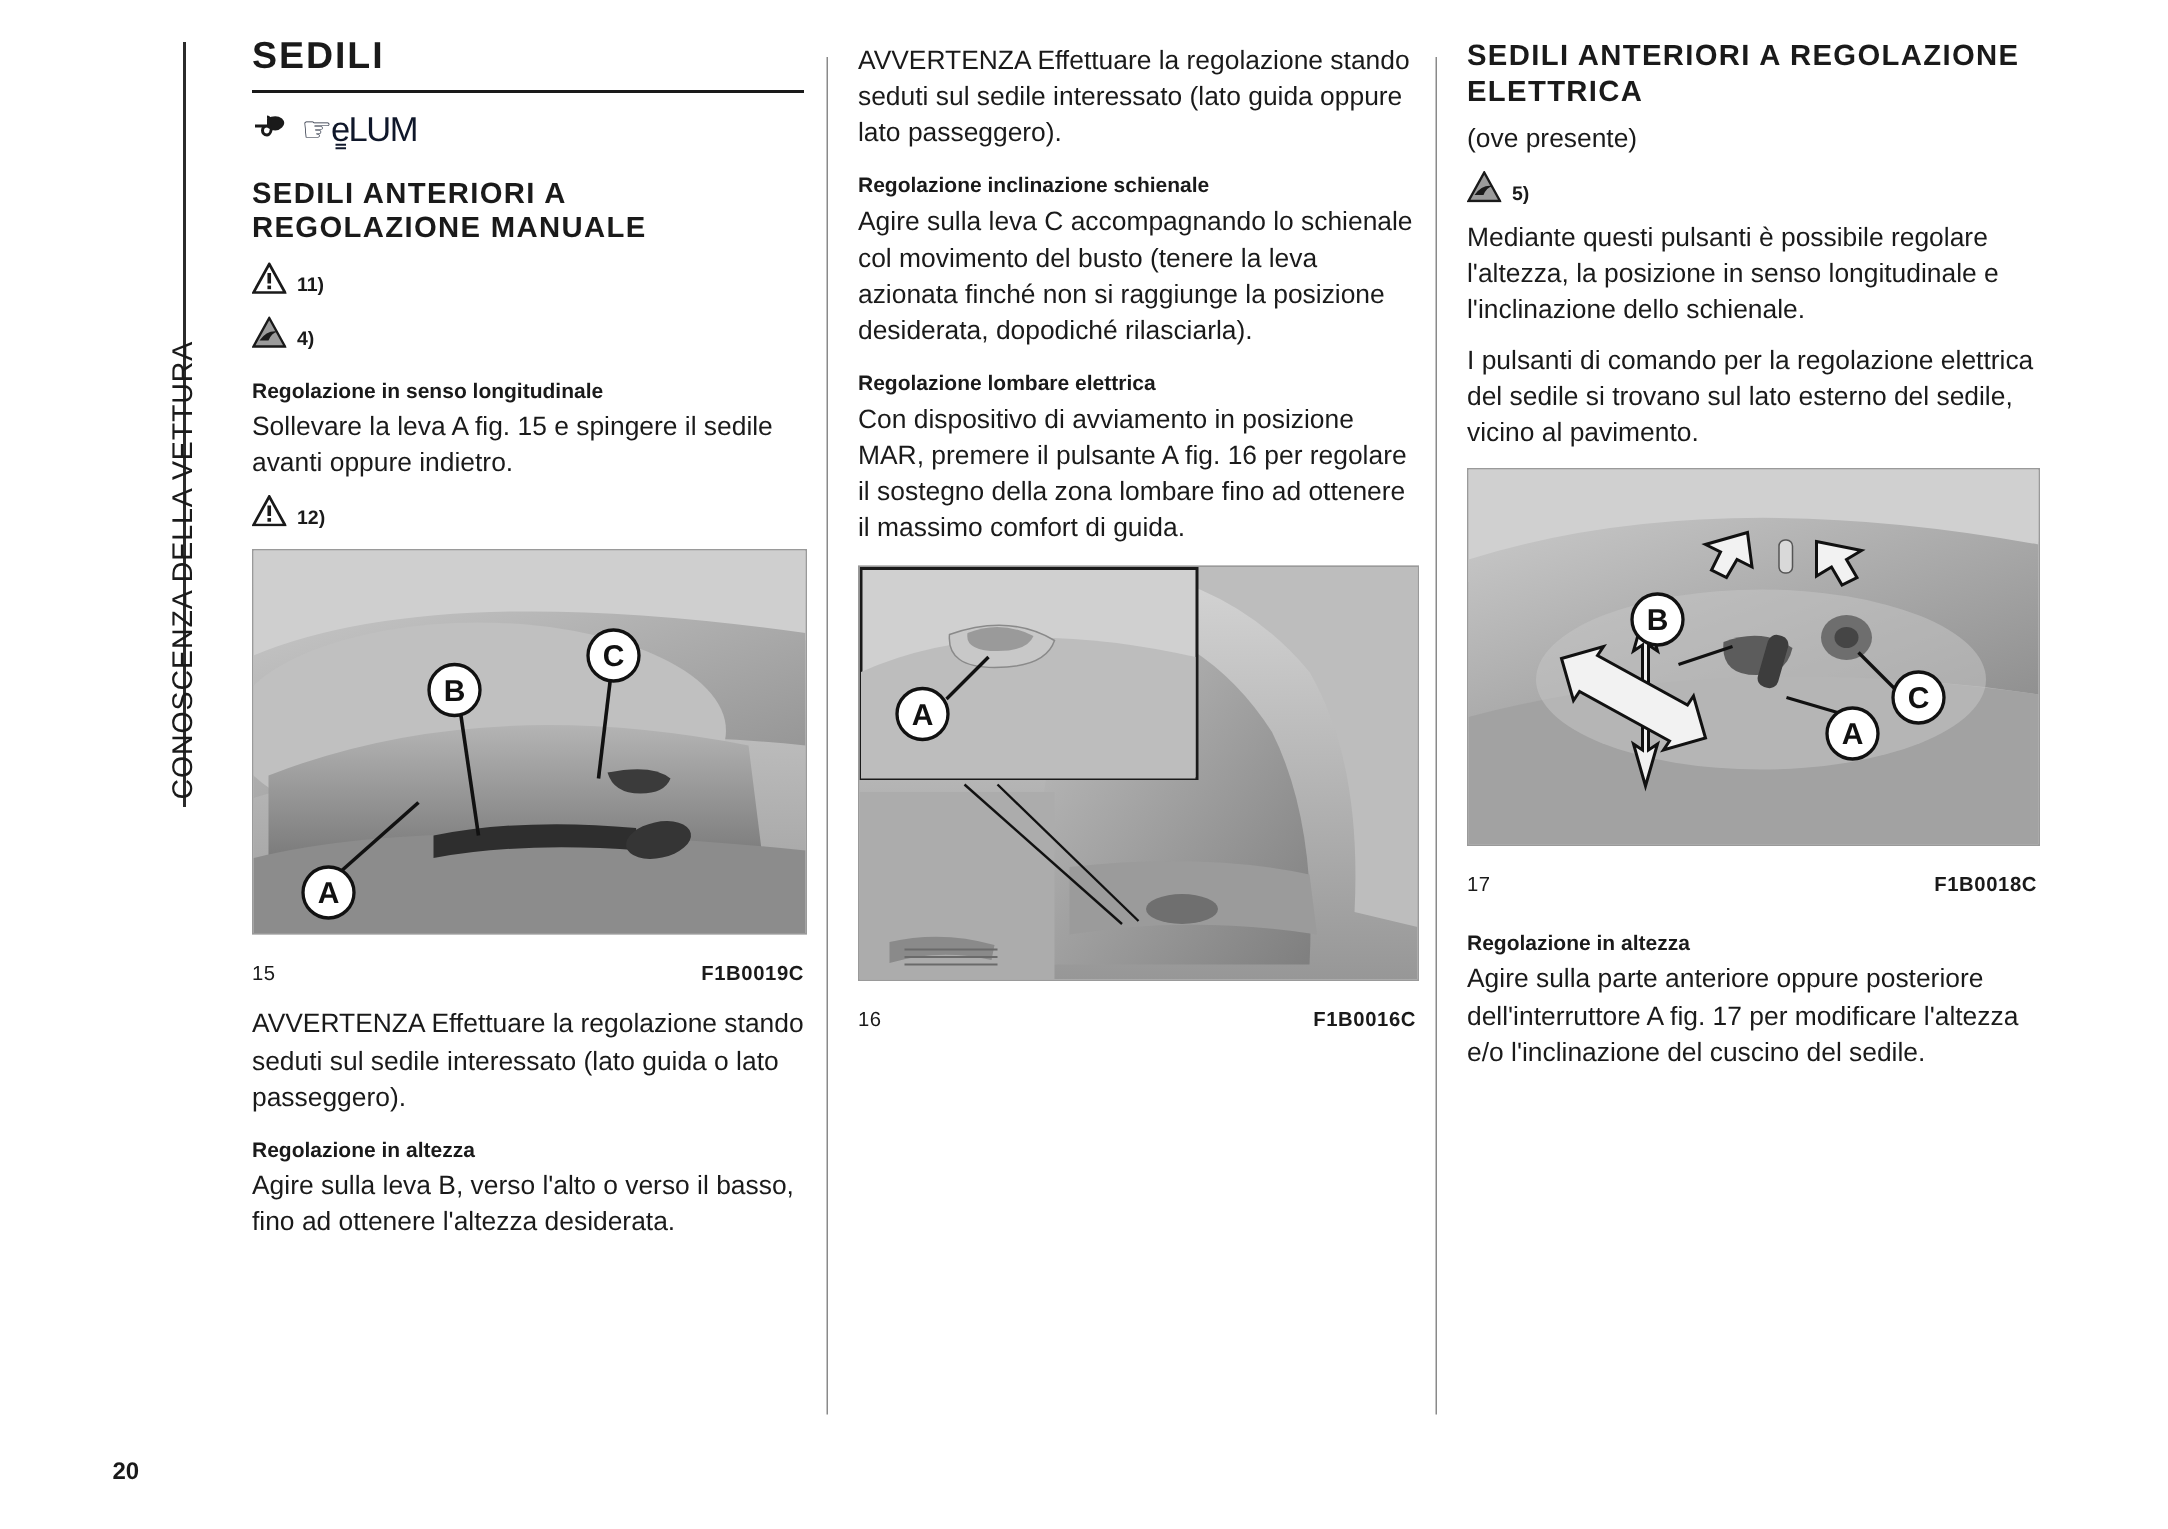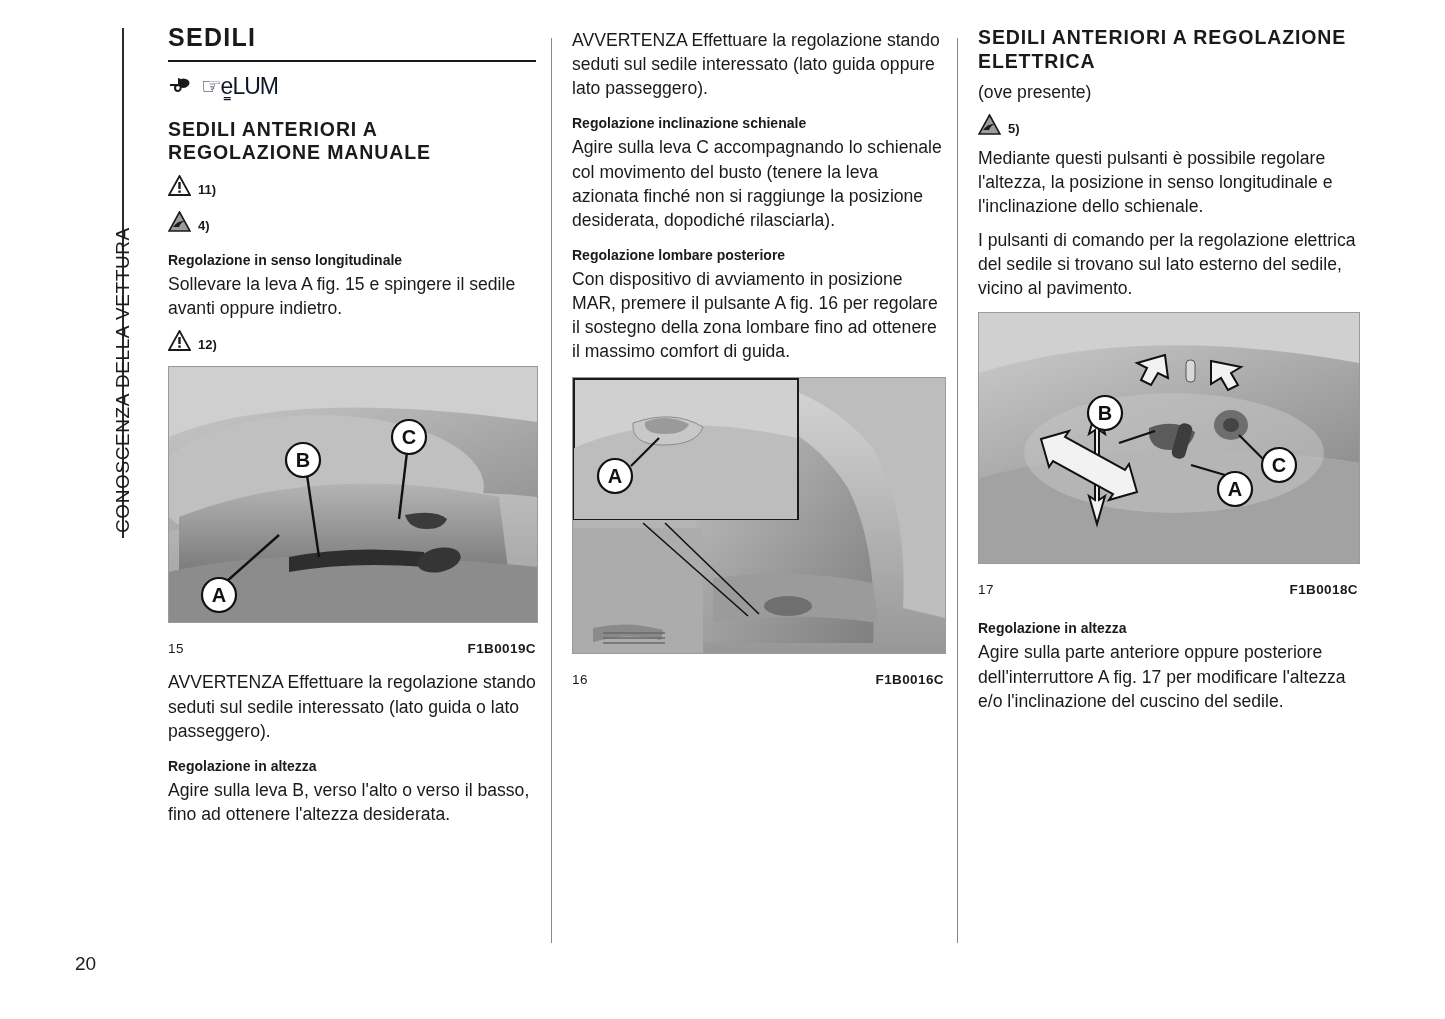--- a/index.html
+++ b/index.html
@@ -140,23 +140,23 @@
     font-size: 13.5px;
     margin-top: 18px;
     letter-spacing: 0.4px;
   }
   .fig-code { font-weight: bold; font-size: 13.5px; }
 
   
   .page-number {
     position: absolute;
     left: 75px;
-    bottom: 44px;
-    font-size: 19px;
-    font-weight: normal;
+    bottom: 28px;
+    font-size: 16px;
+    font-weight: bold;
   }
 </style>
 </head>
 <body>
 
 <div class="page">
 
   <div class="side-tab">
     <div class="side-tab-label">CONOSCENZA DELLA VETTURA</div>
   </div>
@@ -262,21 +262,21 @@
     <p class="body">Agire sulla leva B, verso l'alto o verso il basso, fino ad ottenere l'altezza desiderata.</p>
   </div>
 
   <div class="col col2">
 
     <p class="body" style="margin-top:4px;">AVVERTENZA Effettuare la regolazione stando seduti sul sedile interessato (lato guida oppure lato passeggero).</p>
 
     <h3 class="bold-lead">Regolazione inclinazione schienale</h3>
     <p class="body">Agire sulla leva C accompagnando lo schienale col movimento del busto (tenere la leva azionata finché non si raggiunge la posizione desiderata, dopodiché rilasciarla).</p>
 
-    <h3 class="bold-lead">Regolazione lombare posteriore</h3>
+    <h3 class="bold-lead">Regolazione lombare elettrica</h3>
     <p class="body">Con dispositivo di avviamento in posizione MAR, premere il pulsante A fig. 16 per regolare il sostegno della zona lombare fino ad ottenere il massimo comfort di guida.</p>
 
     <div class="figure" style="margin-top:14px;">
       <svg class="fig-img" viewBox="0 0 372 275" preserveAspectRatio="none">
         <defs>
           <linearGradient id="g16a" x1="0" y1="0" x2="0" y2="1">
             <stop offset="0" stop-color="#d5d5d5"></stop>
               <stop offset="1" stop-color="#979797"></stop>
           </linearGradient>
           <linearGradient id="g16b" x1="0" y1="0" x2="1" y2="1">

